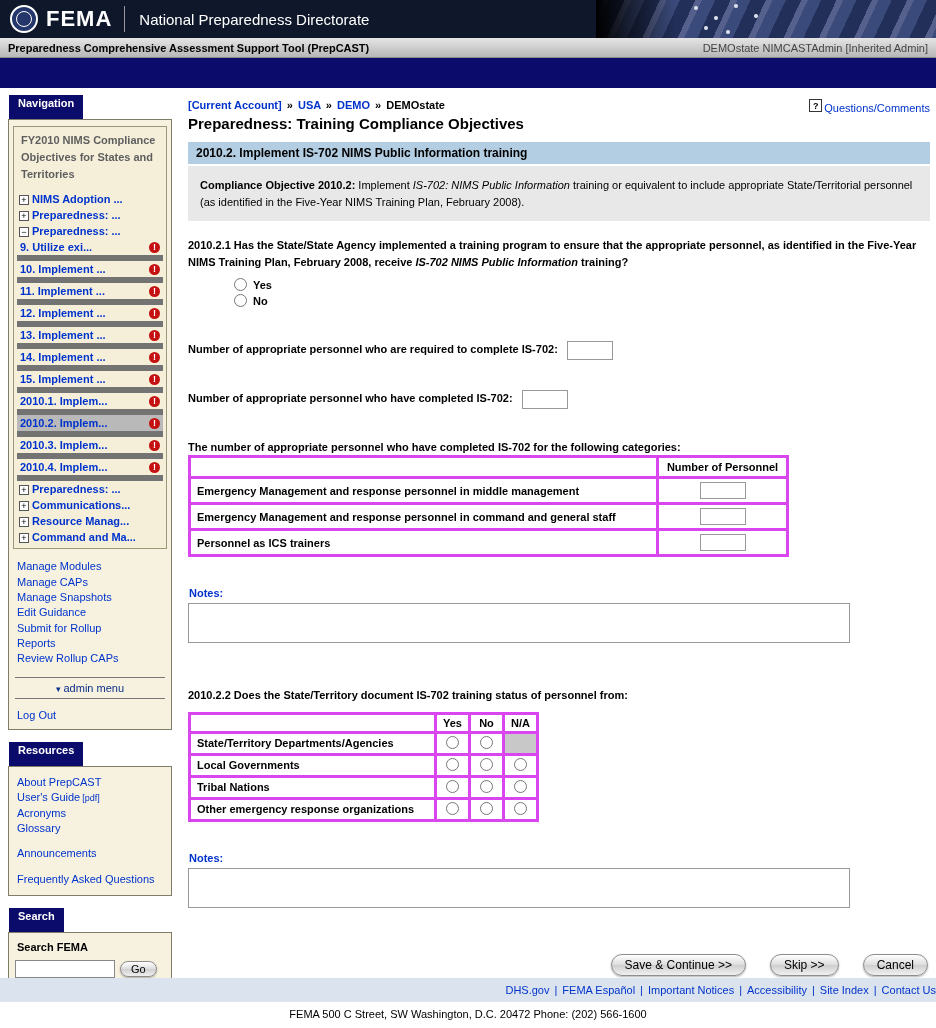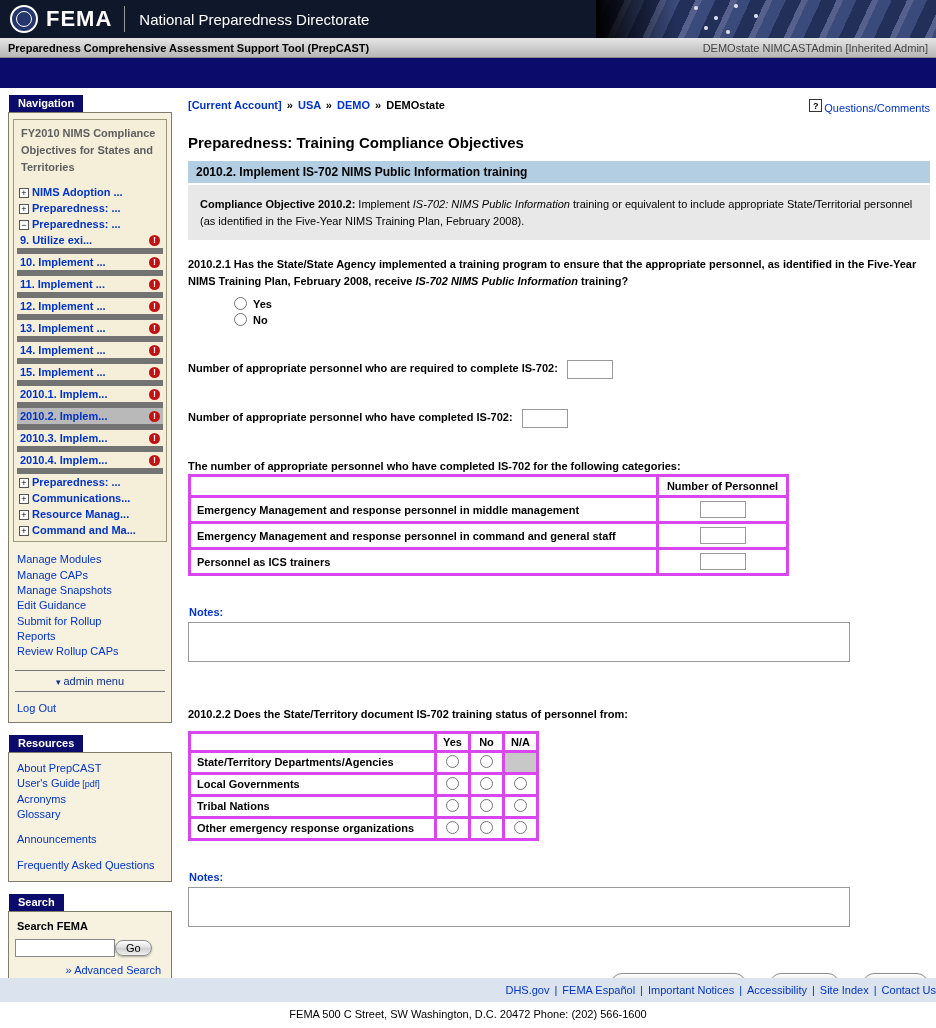--- a/index.html
+++ b/index.html
@@ -36,21 +36,21 @@
   .appbar-title { font-weight:bold; }
   .appbar-user { color:#444; }
 
   .navybar { height:30px; background:#0b0b6b; flex-shrink:0; }
 
   
   .content-row { flex:1; display:flex; padding-top:7px; overflow:hidden; }
 
   
   .sidebar { width:164px; margin-left:8px; flex-shrink:0; }
-  .badge { display:inline-block; background:#0b0b6b; color:#fff; font-weight:bold; padding:2px 9px 3px; margin-left:1px; }
+  .badge { display:inline-block; background:#0b0b6b; color:#fff; font-weight:bold; padding:2px 9px 10px; margin-left:1px; }
   .side-box { border:1px solid #7d7d6a; background:#f7f2e0; padding:6px 4px; margin-bottom:12px; }
 
   .tree { border:1px solid #9a9a7a; background:#f5efda; padding:3px; margin-bottom:8px; }
   .tree-heading { color:#5e5e5e; font-weight:bold; line-height:1.55; padding:2px 4px 8px; }
   .tree-group { padding:2px 2px; }
   .pm-icon { display:inline-block; width:10px; height:10px; border:1px solid #555; background:#fff; color:#000;
     font-size:9px; line-height:8px; text-align:center; margin-right:3px; cursor:pointer; }
   .tree-group a { color:#0033cc; font-weight:bold; text-decoration:none; }
   .tree-item { display:flex; align-items:center; justify-content:space-between; padding:2px 3px; border-bottom:6px solid #737373; }
   .tree-item a { color:#0033cc; font-weight:bold; text-decoration:none; }
@@ -63,38 +63,38 @@
   .gap-top { margin-top:10px; }
   .pdf-suffix { font-size:9px; color:#0033cc; margin-left:2px; }
 
   .admin-menu { border-top:1px solid #777; border-bottom:1px solid #777; text-align:center; margin:8px 2px 6px; padding:4px 0; }
   .admin-menu a { color:#0b2f8a; text-decoration:none; }
   .menu-arrow { color:#0b2f8a; margin-right:3px; font-size:9px; }
   .logout-row { padding:4px 4px 2px; }
   .logout-row a { color:#0033cc; text-decoration:none; }
 
   .search-heading { font-weight:bold; padding:2px 4px 7px; }
-  .search-row { display:flex; align-items:center; padding:0 2px; }
+  .search-row { display:flex; align-items:center; gap:5px; padding:0 2px; }
   .search-input { width:100px; height:18px; border:1px solid #888; background:#fff; font-family:inherit; font-size:11px; padding:1px 3px; }
   .adv-row { text-align:right; padding:7px 6px 2px; }
   .adv-row a { color:#0033cc; text-decoration:none; }
 
   
   .main { flex:1; padding:0 6px 0 16px; overflow:hidden; }
   .crumb-row { display:flex; justify-content:space-between; align-items:flex-start; padding-top:4px; }
   .crumbs { font-weight:bold; }
   .crumbs a { color:#0033cc; text-decoration:none; }
   .crumbs .sep { color:#000; margin:0 2px; }
   .crumb-current { color:#000; }
   .help { display:flex; align-items:flex-start; gap:2px; }
   .help-icon { width:13px; height:13px; border:1px solid #333; background:#fff; font-size:9px; font-weight:bold;
     text-align:center; line-height:12px; display:inline-block; }
   .help a { color:#0033cc; text-decoration:none; margin-top:3px; }
 
-  .page-title { font-size:15px; font-weight:bold; margin:20px 0 10px; color:#000; }
+  .page-title { font-size:15px; font-weight:bold; margin:1px 0 10px; color:#000; }
   .section-hd { background:#b3cee2; font-weight:bold; font-size:12px; padding:4px 8px; }
   .objective { background:#e8e8e8; padding:11px 12px; line-height:1.5; margin-top:2px; margin-bottom:16px; }
   .q-text { font-weight:bold; line-height:1.5; margin:6px 0 8px; }
   .radio-row { display:flex; align-items:center; gap:6px; margin:3px 0 3px 46px; font-weight:bold; }
   input[type=radio] { width:13px; height:13px; margin:0; }
 
   .num-row { margin-top:34px; font-weight:bold; }
   .num-row.nr2 { margin-top:30px; }
   .num-input { width:46px; height:19px; border:1px solid #999; margin-left:6px; vertical-align:middle; font-family:inherit; }
 

